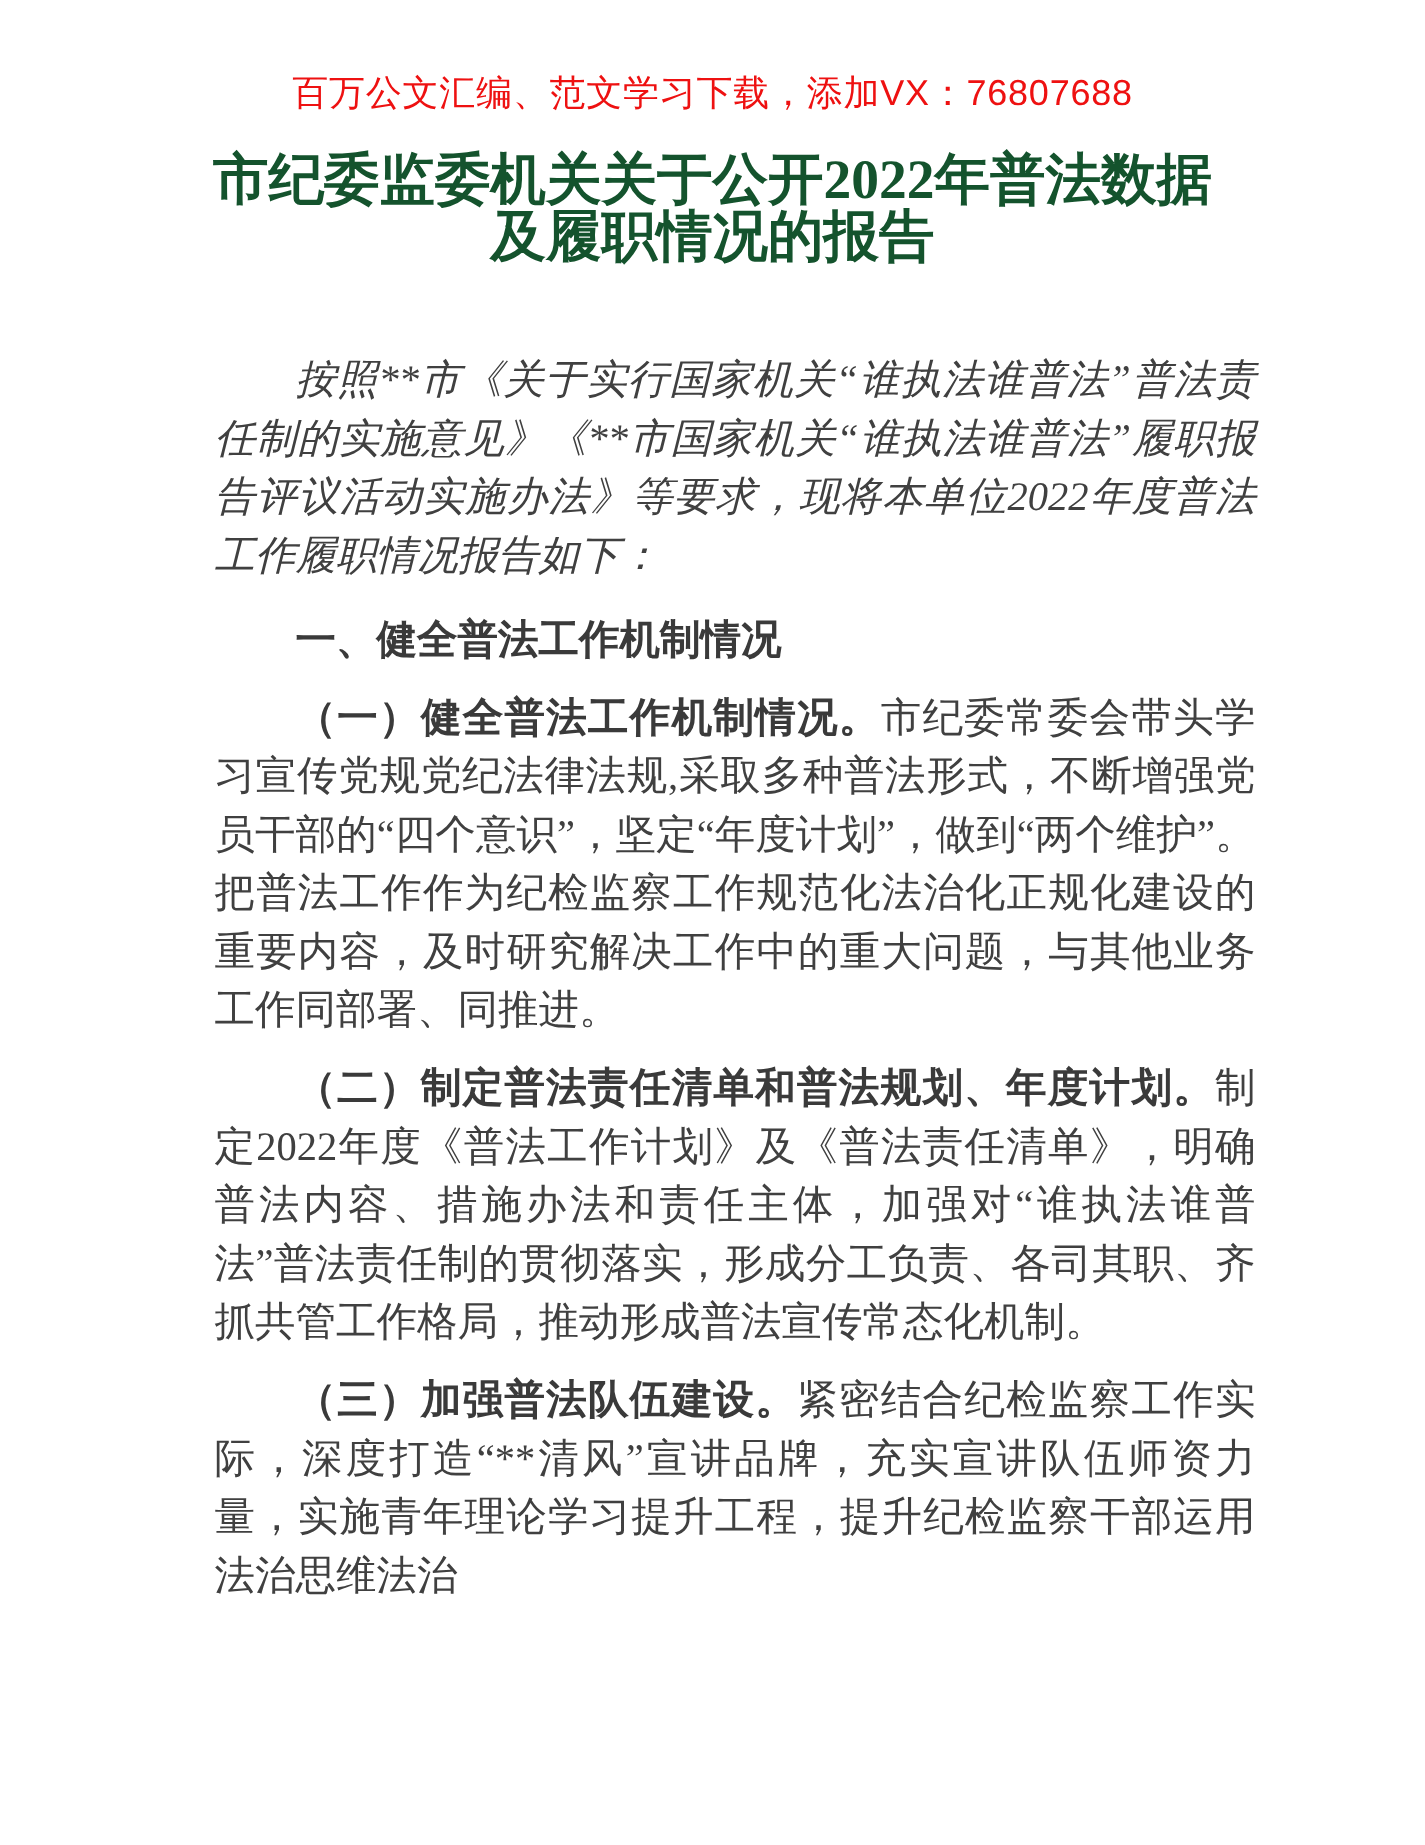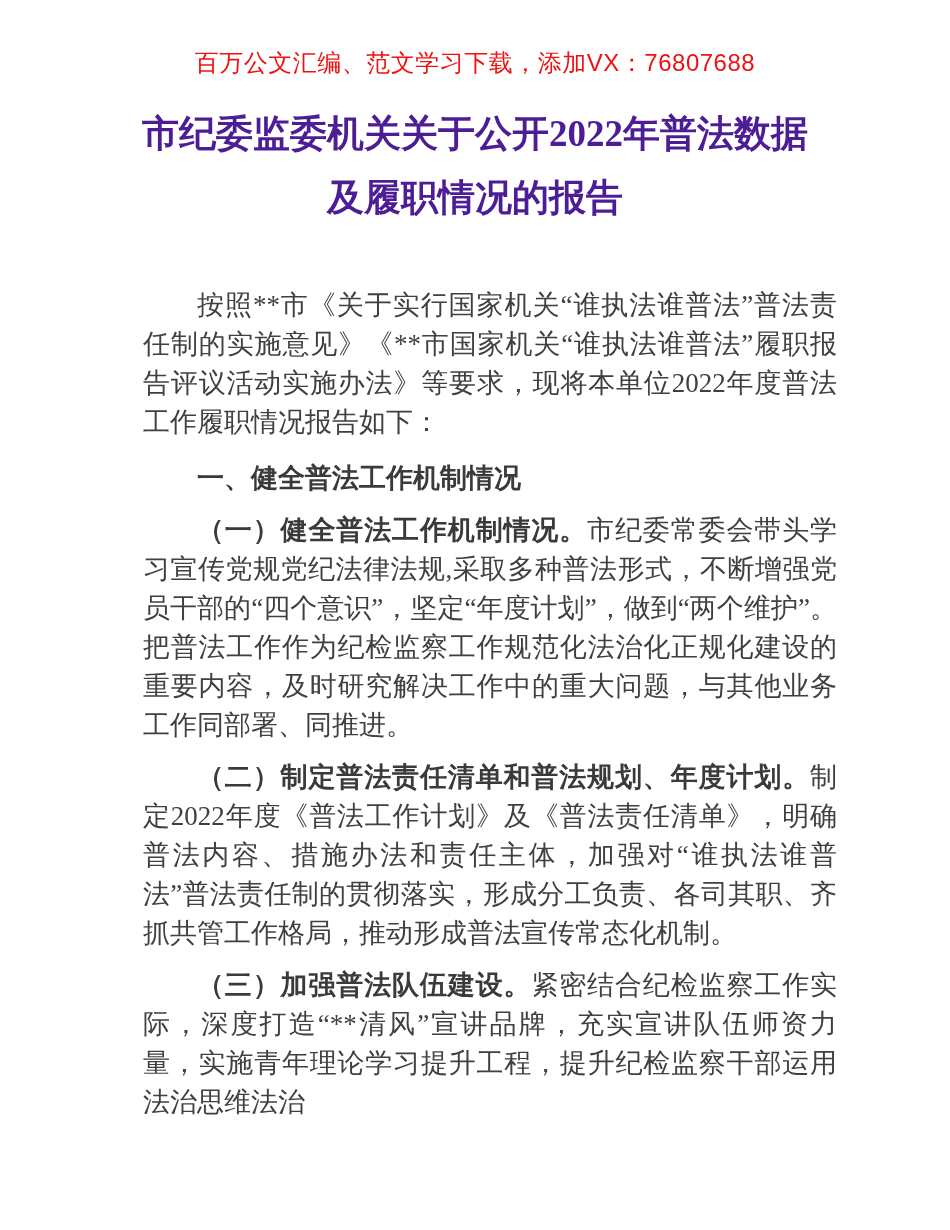--- a/index.html
+++ b/index.html
@@ -22,38 +22,39 @@
     font-size: 24px;
     line-height: 26px;
     color: #ee1111;
     letter-spacing: 0.5px;
   }
   .title {
     margin: 26px 128px 0 128px;
     text-align: center;
     font-family: "Liberation Serif", "DejaVu Serif", serif;
     font-size: 37px;
-    line-height: 64px;
+    line-height: 38px;
     font-weight: 700;
-    color: #4c1d95;
+    color: #14532d;
   }
   .content {
     margin: 56px 113px 0 143px;
     width: 694px;
     color: #404040;
     font-size: 27px;
     line-height: 39px;
     text-align: justify;
   }
   .para {
     margin: 13px 0 0 0;
     text-indent: 2em;
   }
   .para:first-child {
     margin-top: 0;
+    font-style: italic;
   }
   .heading {
     margin: 17px 0 0 0;
     text-indent: 2em;
     font-family: "Liberation Sans", "DejaVu Sans", sans-serif;
     font-size: 27px;
     line-height: 39px;
     font-weight: 700;
     color: #3a3a3a;
   }

